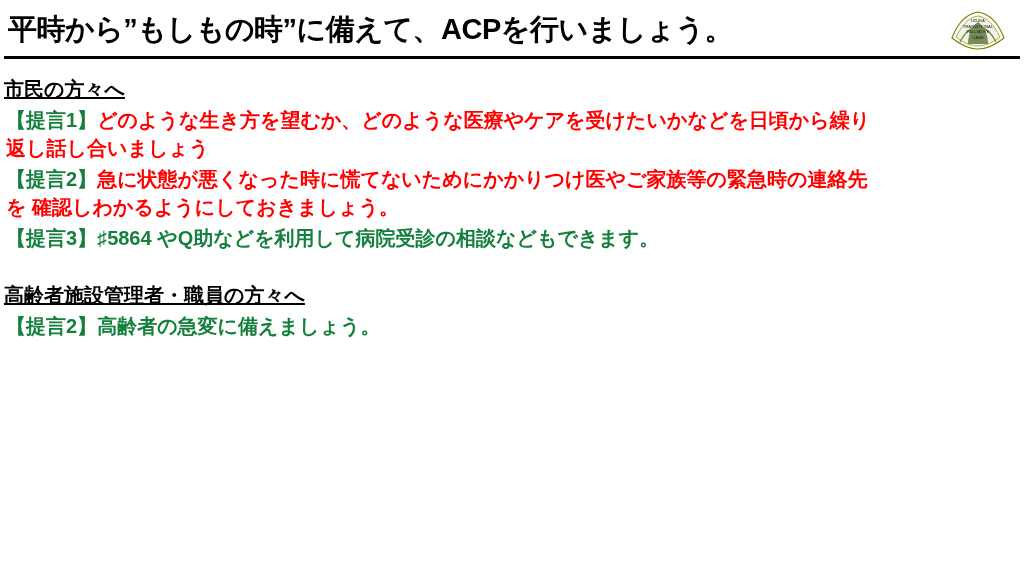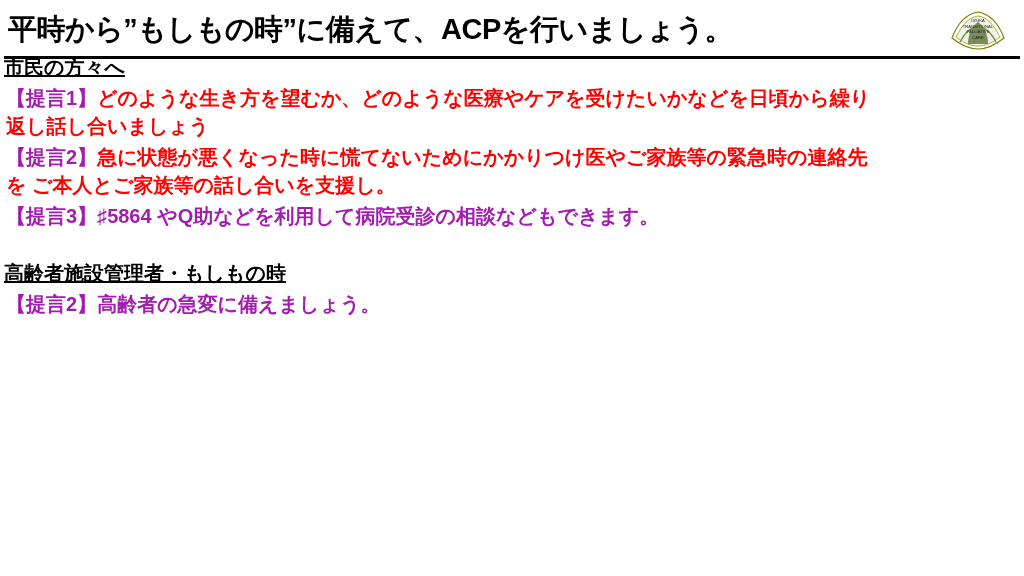--- a/index.html
+++ b/index.html
@@ -52,40 +52,40 @@
     position: absolute;
     right: 14px;
     top: 4px;
     width: 64px;
     height: 50px;
   }
   .logo svg { display: block; }
   
   .body-area {
     position: absolute;
-    top: 54px;
+    top: 76px;
     left: 0;
     width: 876px;
   }
   .heading {
     font-size: 20px;
     font-weight: bold;
     color: #000000;
     text-decoration: underline;
     margin: 0 0 4px 4px;
     line-height: 1.3;
   }
   .para {
     font-size: 20px;
     font-weight: bold;
     line-height: 1.42;
     margin: 0 4px 2px 6px;
     color: #000000;
   }
-  .para .lbl { color: #a21caf; }
+  .para .lbl { color: #15803d; }
   .para .red { color: #ff0000; }
   .para.sub {
     margin-left: 6px;
     text-indent: 110px;
   }
   .gap {
     height: 28px;
   }
 </style>
 </head>
@@ -114,30 +114,30 @@
 
   <div class="body-area">
 
     <div class="heading">市民の方々へ</div>
 
     <div class="para">
       <span class="lbl">【提言1】</span><span class="red">どのような生き方を望むか、どのような医療やケアを受けたいかなどを日頃から繰り返し話し合いましょう</span>
     </div>
 
     <div class="para">
-      <span class="lbl">【提言2】</span><span class="red">急に状態が悪くなった時に慌てないためにかかりつけ医やご家族等の緊急時の連絡先を ご本人とご家族等の話し合いを支援し。</span>
+      <span class="lbl">【提言2】</span><span class="red">急に状態が悪くなった時に慌てないためにかかりつけ医やご家族等の緊急時の連絡先を 確認しわかるようにしておきましょう。</span>
     </div>
 
     <div class="para">
       <span class="lbl">【提言3】</span><span class="lbl">♯5864 やQ助などを利用して病院受診の相談などもできます。</span>
     </div>
 
     <div class="gap"></div>
 
-    <div class="heading">高齢者施設管理者・もしもの時</div>
+    <div class="heading">高齢者施設管理者・職員の方々へ</div>
 
 
     <div class="para">
       <span class="lbl">【提言2】</span><span class="lbl">高齢者の急変に備えましょう。</span>
     </div>
 
   </div>
 </div>
 
 </body></html>

